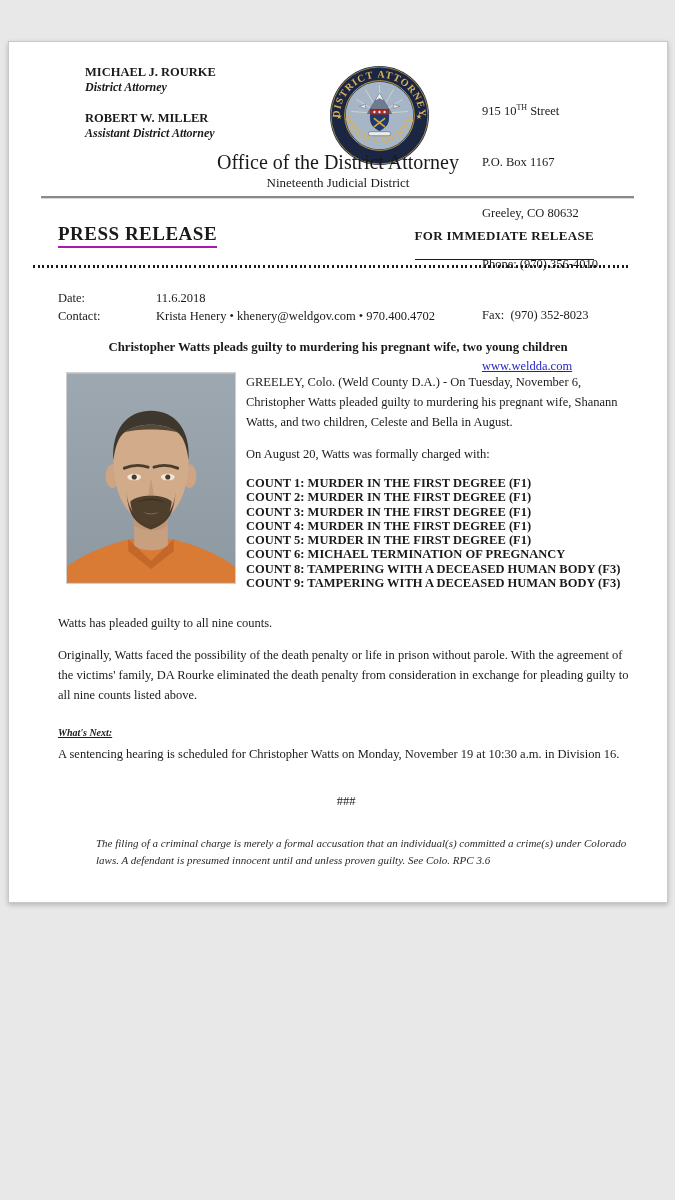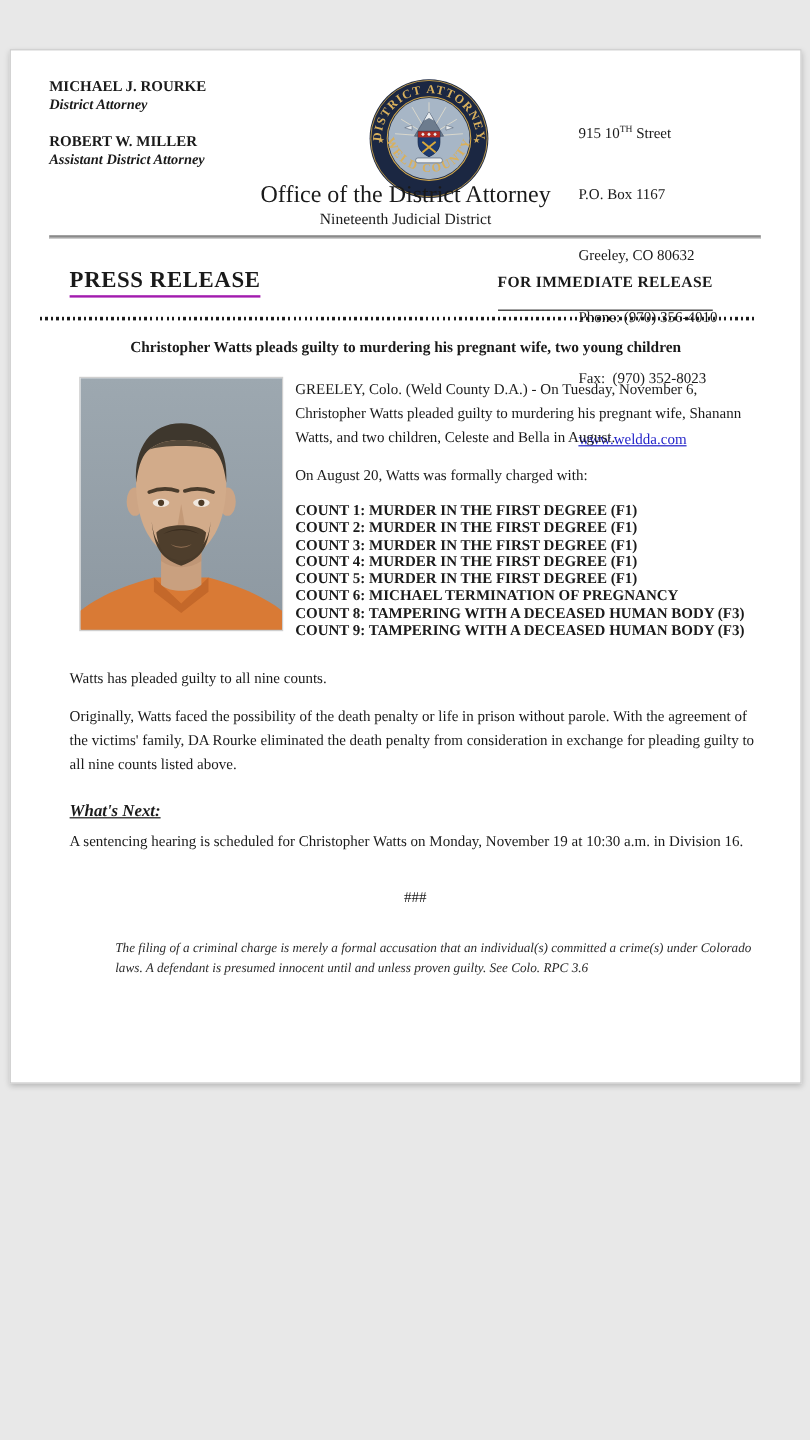--- a/index.html
+++ b/index.html
@@ -11,21 +11,21 @@
   }
   .page{
     position:absolute;left:8px;top:41px;width:660px;height:862px;
     background:#ffffff;border:1px solid #c9c9c9;
     box-shadow:0 2px 5px rgba(0,0,0,.22);
     box-sizing:border-box;
   }
   
   .header-row{
     display:flex;justify-content:space-between;align-items:flex-start;
-    padding:23px 35px 0 32px;height:104px;box-sizing:border-box;
+    padding:23px 35px 0 76px;height:104px;box-sizing:border-box;
   }
   .officials{width:220px;}
   .official{margin-bottom:16px;}
   .official-name{font-size:12.5px;font-weight:bold;line-height:15px;}
   .official-title{font-size:12px;font-weight:bold;font-style:italic;line-height:15px;}
   .seal-wrap{width:101px;height:101px;margin-left:-28px;flex:none;}
   .addr{width:150px;font-size:12.5px;line-height:17px;white-space:pre-wrap;}
   .addr sup{font-size:8px;}
   .addr-link{color:#1f1fc8;text-decoration:underline;cursor:pointer;}
   .office-title{text-align:center;font-size:20px;line-height:24px;margin-top:4px;}
@@ -49,21 +49,21 @@
   
   .headline{margin-top:15px;text-align:center;font-size:12.8px;font-weight:bold;}
   
   .photo-section{display:flex;padding:17px 33px 0 49px;}
   .mugshot{width:170px;height:212px;flex:none;margin-left:8px;border:1px solid #cfcfcf;box-sizing:border-box;}
   .right-col{margin-left:10px;flex:1;}
   .para{margin:0 0 12px 0;font-size:12.5px;line-height:20px;}
   .counts{font-size:12.5px;font-weight:bold;line-height:14.3px;margin-top:8px;}
   .below{padding:0 33px 0 49px;}
   .below-first{margin-top:23px;}
-  .whats-next{font-size:14px;font-weight:bold;font-style:italic;
+  .whats-next{font-size:10px;font-weight:bold;font-style:italic;
     text-decoration:underline;margin:22px 0 6px 0;}
   .end-marker{text-align:center;font-size:12.5px;margin-top:30px;}
   .disclaimer{margin:26px 20px 0 87px;font-size:11px;font-style:italic;line-height:16.5px;color:#2a2a2a;}
 </style>
 </head>
 <body>
 
 <div class="page">
 
   <div class="header-row">
@@ -137,20 +137,30 @@
   <div class="office-title">Office of the District Attorney</div>
   <div class="office-subtitle">Nineteenth Judicial District</div>
   <div class="rule"></div>
 
   <div class="pr-row">
     <span class="pr-label">PRESS RELEASE</span>
     <span class="fir-label">FOR IMMEDIATE RELEASE</span>
   </div>
   <div class="dotted"></div>
 
+  <div class="meta">
+    <div class="meta-row">
+      <span class="meta-label">Date:</span>
+      <span>11.6.2018</span>
+    </div>
+    <div class="meta-row">
+      <span class="meta-label">Contact:</span>
+      <span>Krista Henery • khenery@weldgov.com • 970.400.4702</span>
+    </div>
+  </div>
 
   <div class="headline">Christopher Watts pleads guilty to murdering his pregnant wife, two young children</div>
 
   <div class="photo-section">
     <div class="mugshot">
       <svg viewBox="0 0 170 212" width="168" height="210">
         <defs>
           <linearGradient id="bgG" x1="0" y1="0" x2="0" y2="1">
             <stop offset="0" stop-color="#9da8b0"></stop>
               <stop offset="1" stop-color="#8d98a1"></stop>

